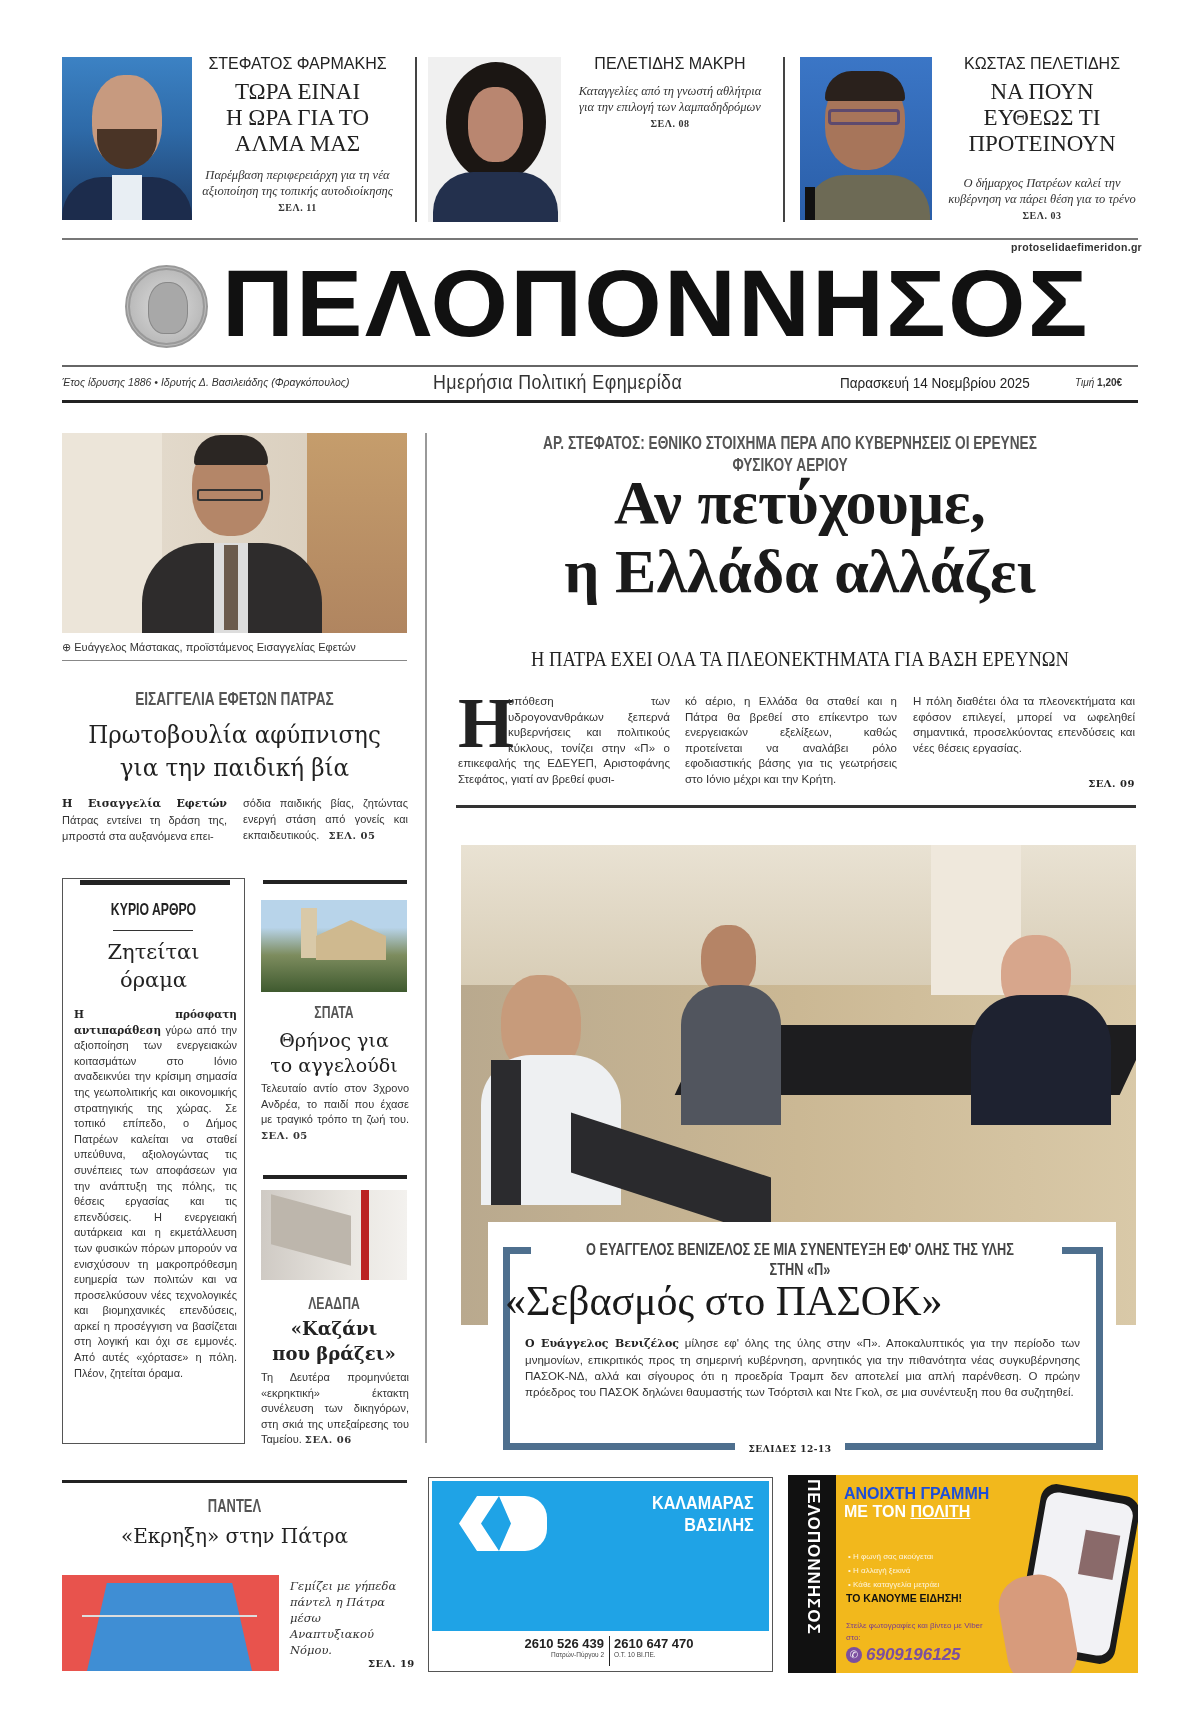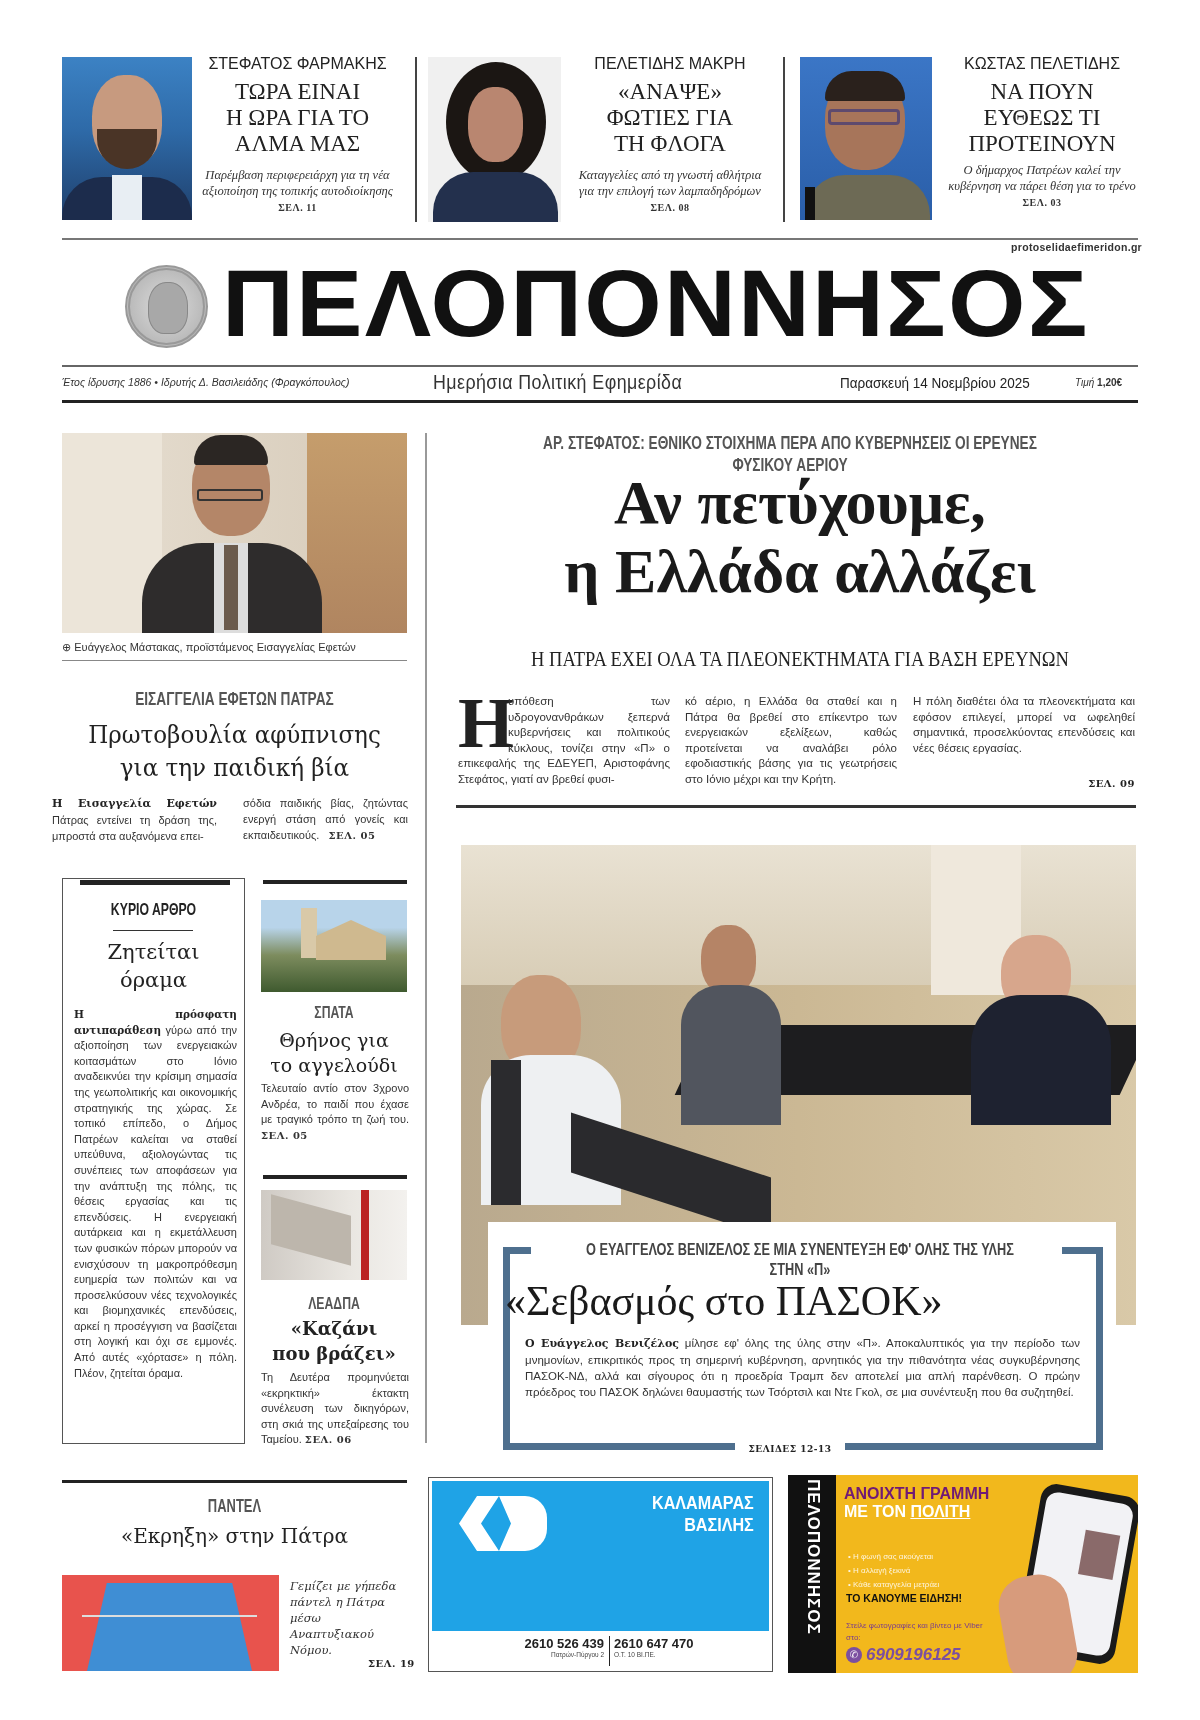--- a/index.html
+++ b/index.html
@@ -36,44 +36,39 @@
 </div>
 <div class="vline" style="left:415px;top:57px;height:165px"></div>
 
 <div class="photo" style="left:428px;top:57px;width:133px;height:165px;background:#f0f0f0">
   <div style="position:absolute;left:18px;top:5px;width:100px;height:120px;border-radius:50%;background:#1b1613"></div>
   <div style="position:absolute;left:40px;top:30px;width:55px;height:75px;border-radius:45%;background:#b98670"></div>
   <div style="position:absolute;left:5px;top:115px;width:125px;height:55px;background:#23304d;border-radius:40px 40px 0 0"></div>
 </div>
 <div class="abs" style="left:570px;top:55px;width:200px">
   <div class="teaser-name">ΠΕΛΕΤΙΔΗΣ ΜΑΚΡΗ</div>
-  <div class="teaser-head" style="margin-top:6px">
-    <div>«ΑΝΑΨΕ»</div>
-      <div>ΦΩΤΙΕΣ ΓΙΑ</div>
-      <div>ΤΗ ΦΛΟΓΑ</div>
-  </div>
   <div class="teaser-sub" style="margin-top:10px"><span>Καταγγελίες από τη γνωστή αθλήτρια για την επιλογή των λαμπαδηδρόμων</span> <span class="sel">ΣΕΛ. 08</span></div>
 </div>
 <div class="vline" style="left:783px;top:57px;height:165px"></div>
 
 <div class="photo" style="left:800px;top:57px;width:132px;height:163px;background:linear-gradient(180deg,#3b76c6,#2a5ea8)">
   <div style="position:absolute;left:25px;top:18px;width:80px;height:95px;border-radius:45%;background:#a7755a"></div>
   <div style="position:absolute;left:25px;top:14px;width:80px;height:30px;border-radius:40px 40px 5px 5px;background:#2a211c"></div>
   <div style="position:absolute;left:28px;top:52px;width:72px;height:16px;border:3px solid #5e4a6e;border-radius:4px"></div>
   <div style="position:absolute;left:5px;top:118px;width:125px;height:50px;background:#6d6a55;border-radius:40px 40px 0 0"></div>
   <div style="position:absolute;left:5px;top:130px;width:10px;height:35px;background:#111"></div>
 </div>
 <div class="abs" style="left:942px;top:55px;width:200px">
   <div class="teaser-name">ΚΩΣΤΑΣ ΠΕΛΕΤΙΔΗΣ</div>
   <div class="teaser-head" style="margin-top:6px">
     <div>ΝΑ ΠΟΥΝ</div>
       <div>ΕΥΘΕΩΣ ΤΙ</div>
       <div>ΠΡΟΤΕΙΝΟΥΝ</div>
   </div>
-  <div class="teaser-sub" style="margin-top:5px"><span>Ο δήμαρχος Πατρέων καλεί την κυβέρνηση να πάρει θέση για το τρένο</span> <span class="sel">ΣΕΛ. 03</span></div>
+  <div class="teaser-sub" style="margin-top:18px"><span>Ο δήμαρχος Πατρέων καλεί την κυβέρνηση να πάρει θέση για το τρένο</span> <span class="sel">ΣΕΛ. 03</span></div>
 </div>
 
 <div class="hline" style="left:62px;top:238px;width:1076px;height:2px;background:#777"></div>
 <div class="abs sans" style="right:58px;top:241px;font-size:10.5px;font-weight:bold;color:#333;letter-spacing:0.3px">protoselidaefimeridon.gr</div>
 
 <div class="abs" style="left:125px;top:265px;width:83px;height:83px;border-radius:50%;border:5px double #999;background:radial-gradient(circle,#ddd 0%,#bbb 70%,#999 100%)">
   <div style="position:absolute;left:18px;top:12px;width:40px;height:52px;border-radius:45% 45% 40% 40%;background:#a8a8a8;border:1px solid #888"></div>
 </div>
 <div class="abs sans" style="left:222px;top:254px;font-size:94px;font-weight:900;letter-spacing:2px;color:#111;line-height:100px;transform:scaleX(1.06);transform-origin:left">ΠΕΛΟΠΟΝΝΗΣΟΣ</div>
 
@@ -95,21 +90,21 @@
   <div style="position:absolute;left:162px;top:112px;width:14px;height:85px;background:#6b5b4d"></div>
 </div>
 <div class="abs sans" style="left:62px;top:641px;font-size:11px;color:#333">⊕ <span>Ευάγγελος Μάστακας, προϊστάμενος Εισαγγελίας Εφετών</span></div>
 <div class="hline" style="left:62px;top:660px;width:345px;height:1px;background:#888"></div>
 
 <div class="kicker" style="position:absolute;left:62px;top:688px;width:345px;font-size:19px">ΕΙΣΑΓΓΕΛΙΑ ΕΦΕΤΩΝ ΠΑΤΡΑΣ</div>
 <div class="abs" style="left:62px;top:718px;width:345px;text-align:center;font-family:'DejaVu Serif',serif;font-size:25px;line-height:33px;color:#222;transform:scaleX(0.92)">
   <div>Πρωτοβουλία αφύπνισης</div>
     <div>για την παιδική βία</div>
 </div>
-<div class="abs body-text" style="left:52px;top:795px;width:165px;font-size:11px;line-height:16px"><b class="" style="font-family:'DejaVu Serif',serif;color:#222">Η Εισαγγελία Εφετών</b><span> Πάτρας εντείνει τη δράση της, μπροστά στα αυξανόμενα επει-</span></div>
+<div class="abs body-text" style="left:62px;top:795px;width:165px;font-size:11px;line-height:16px"><b class="" style="font-family:'DejaVu Serif',serif;color:#222">Η Εισαγγελία Εφετών</b><span> Πάτρας εντείνει τη δράση της, μπροστά στα αυξανόμενα επει-</span></div>
 <div class="abs body-text" style="left:243px;top:795px;width:165px;font-size:11px;line-height:16px"><span>σόδια παιδικής βίας, ζητώντας ενεργή στάση από γονείς και εκπαιδευτικούς.</span> &nbsp; <span class="sel" style="font-family:'DejaVu Serif',serif">ΣΕΛ. 05</span></div>
 
 <div class="vline" style="left:425px;top:433px;height:1010px;width:2px;background:#999"></div>
 
 <div class="kicker" style="position:absolute;left:430px;top:432px;width:720px;font-size:19px;color:#555;transform:scaleX(0.72)">ΑΡ. ΣΤΕΦΑΤΟΣ: ΕΘΝΙΚΟ ΣΤΟΙΧΗΜΑ ΠΕΡΑ ΑΠΟ ΚΥΒΕΡΝΗΣΕΙΣ ΟΙ ΕΡΕΥΝΕΣ ΦΥΣΙΚΟΥ ΑΕΡΙΟΥ</div>
 <div class="abs" style="left:455px;top:468px;width:690px;text-align:center;font-family:'Liberation Serif',serif;font-weight:bold;font-size:62px;line-height:69px;color:#1a1a1a">
   <div>Αν πετύχουμε,</div>
     <div>η Ελλάδα αλλάζει</div>
 </div>
 <div class="abs" style="left:455px;top:647px;width:690px;text-align:center;font-family:'Liberation Serif',serif;font-size:21px;color:#222;transform:scaleX(0.88)">Η ΠΑΤΡΑ ΕΧΕΙ ΟΛΑ ΤΑ ΠΛΕΟΝΕΚΤΗΜΑΤΑ ΓΙΑ ΒΑΣΗ ΕΡΕΥΝΩΝ</div>
@@ -209,21 +204,21 @@
   <div style="position:absolute;left:180px;top:158px;width:1px;height:30px;background:#222"></div>
   <div class="sans" style="position:absolute;left:185px;top:158px;width:100px">
       <div style="font-size:13px;font-weight:bold;color:#222">2610 647 470</div>
       <div style="font-size:6.5px;color:#444">Ο.Τ. 10 ΒΙ.ΠΕ.</div>
     </div>
 </div>
 
 <div class="abs" style="left:788px;top:1475px;width:350px;height:198px;background:#f2b81c;overflow:hidden">
   <div style="position:absolute;left:0;top:0;width:48px;height:198px;background:#111"></div>
   <div class="sans" style="position:absolute;left:12px;top:190px;transform:rotate(90deg) translateY(0);transform-origin:left top;width:195px;color:#fff;font-weight:900;font-size:17px;letter-spacing:1px;white-space:nowrap;position:absolute;left:35px;top:4px">ΠΕΛΟΠΟΝΝΗΣΟΣ</div>
-  <div class="sans" style="position:absolute;left:56px;top:10px;font-weight:900;font-size:16px;color:#701a75">ΑΝΟΙΧΤΗ ΓΡΑΜΜΗ</div>
+  <div class="sans" style="position:absolute;left:56px;top:10px;font-weight:900;font-size:16px;color:#1d4ed8">ΑΝΟΙΧΤΗ ΓΡΑΜΜΗ</div>
   <div class="sans" style="position:absolute;left:56px;top:28px;font-weight:900;font-size:16px;color:#fff"><span>ΜΕ ΤΟΝ </span><span style="text-decoration:underline">ΠΟΛΙΤΗ</span></div>
   <div class="sans" style="position:absolute;left:60px;top:75px;font-size:8px;line-height:14px;color:#fff;opacity:0.85">
       <div>• Η φωνή σας ακούγεται</div>
       <div>• Η αλλαγή ξεκινά</div>
       <div>• Κάθε καταγγελία μετράει</div>
     </div>
   <div class="sans" style="position:absolute;left:58px;top:117px;font-weight:900;font-size:10.5px;color:#111">ΤΟ ΚΑΝΟΥΜΕ ΕΙΔΗΣΗ!</div>
   <div class="sans" style="position:absolute;left:58px;top:145px;width:140px;font-size:8px;line-height:12px;color:#7a3d8c">Στείλε φωτογραφίες και βίντεο με Viber στο:</div>
   <div style="position:absolute;left:58px;top:172px;width:16px;height:16px;border-radius:50%;background:#7b4fa0;color:#fff;font-size:10px;text-align:center;line-height:16px">✆</div>
   <div class="sans" style="position:absolute;left:78px;top:170px;font-size:17px;font-weight:bold;font-style:italic;color:#7b4fa0">6909196125</div>

